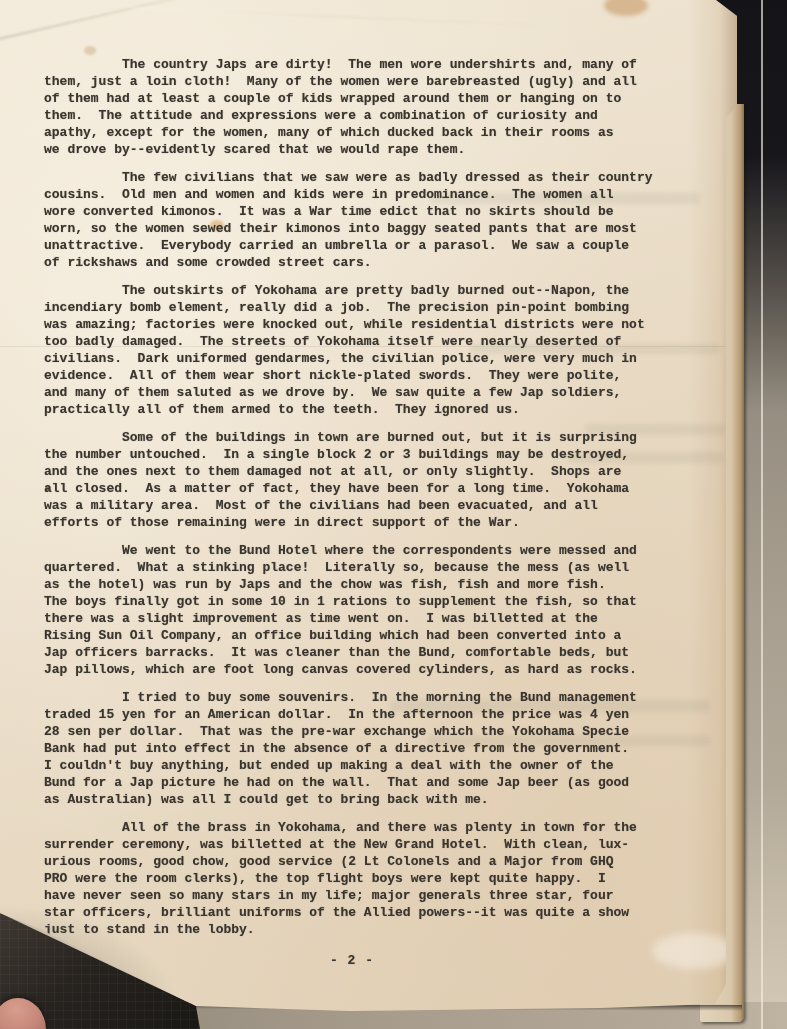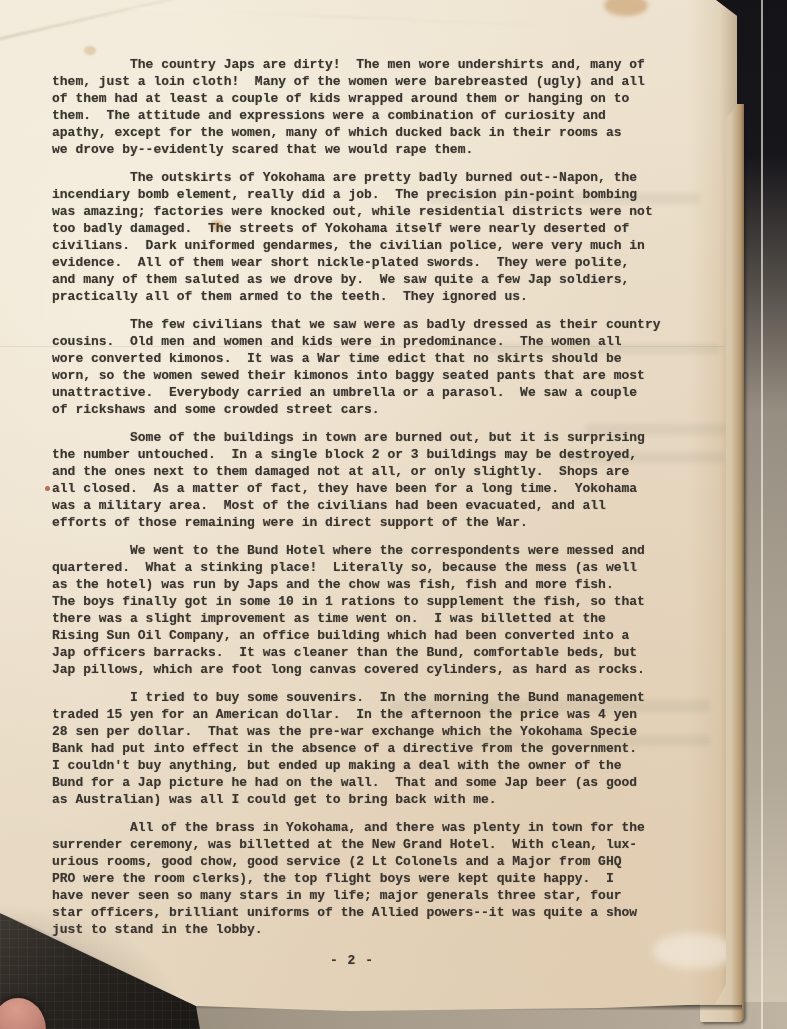--- a/index.html
+++ b/index.html
@@ -56,21 +56,21 @@
   .crease{position:absolute;}
   .c1{left:-30px;top:10px;width:300px;height:2px;transform:rotate(-13deg);
       background:linear-gradient(90deg,rgba(138,118,90,0.35),rgba(138,118,90,0));filter:blur(1px);}
   .c2{left:130px;top:16px;width:430px;height:2px;transform:rotate(2.5deg);
       background:linear-gradient(90deg,rgba(255,255,255,0.3),rgba(200,180,150,0.18),rgba(255,255,255,0));filter:blur(1px);}
   .c3{left:0;top:346px;width:730px;height:1px;background:rgba(124,108,84,0.12);}
   
   .typed{position:absolute;left:44px;top:56px;width:660px;
       font-size:13px;line-height:17px;font-weight:bold;color:#3a362f;
       text-shadow:0 0 1px rgba(56,52,45,0.45);}
-  .para{white-space:pre;margin:0 0 11px 8px;}
+  .para{white-space:pre;margin:0 0 11px 0;}
   .page-number{white-space:pre;text-align:center;width:616px;margin-top:14px;
       letter-spacing:1px;}
   .corner-shade{position:absolute;left:0;top:856px;width:270px;height:160px;
       background:radial-gradient(ellipse 250px 155px at 0% 100%,rgba(88,76,58,0.5),rgba(88,76,58,0) 72%);}
 </style>
 </head>
 <body>
 
 <div class="scan">
   <div class="bg-fix"></div>
@@ -98,34 +98,34 @@
     <div class="ghost g5"></div>
     <div class="ghost g6"></div>
 
     <div class="typed">
       <div class="para">          The country Japs are dirty!  The men wore undershirts and, many of
 them, just a loin cloth!  Many of the women were barebreasted (ugly) and all
 of them had at least a couple of kids wrapped around them or hanging on to
 them.  The attitude and expressions were a combination of curiosity and
 apathy, except for the women, many of which ducked back in their rooms as
 we drove by--evidently scared that we would rape them.</div>
+      <div class="para">          The few civilians that we saw were as badly dressed as their country
+cousins.  Old men and women and kids were in predominance.  The women all
+wore converted kimonos.  It was a War time edict that no skirts should be
+worn, so the women sewed their kimonos into baggy seated pants that are most
+unattractive.  Everybody carried an umbrella or a parasol.  We saw a couple
+of rickshaws and some crowded street cars.</div>
       <div class="para">          The outskirts of Yokohama are pretty badly burned out--Napon, the
 incendiary bomb element, really did a job.  The precision pin-point bombing
 was amazing; factories were knocked out, while residential districts were not
 too badly damaged.  The streets of Yokohama itself were nearly deserted of
 civilians.  Dark uniformed gendarmes, the civilian police, were very much in
 evidence.  All of them wear short nickle-plated swords.  They were polite,
 and many of them saluted as we drove by.  We saw quite a few Jap soldiers,
 practically all of them armed to the teeth.  They ignored us.</div>
-      <div class="para">          The few civilians that we saw were as badly dressed as their country
-cousins.  Old men and women and kids were in predominance.  The women all
-wore converted kimonos.  It was a War time edict that no skirts should be
-worn, so the women sewed their kimonos into baggy seated pants that are most
-unattractive.  Everybody carried an umbrella or a parasol.  We saw a couple
-of rickshaws and some crowded street cars.</div>
       <div class="para">          Some of the buildings in town are burned out, but it is surprising
 the number untouched.  In a single block 2 or 3 buildings may be destroyed,
 and the ones next to them damaged not at all, or only slightly.  Shops are
 all closed.  As a matter of fact, they have been for a long time.  Yokohama
 was a military area.  Most of the civilians had been evacuated, and all
 efforts of those remaining were in direct support of the War.</div>
       <div class="para">          We went to the Bund Hotel where the correspondents were messed and
 quartered.  What a stinking place!  Literally so, because the mess (as well
 as the hotel) was run by Japs and the chow was fish, fish and more fish.
 The boys finally got in some 10 in 1 rations to supplement the fish, so that

